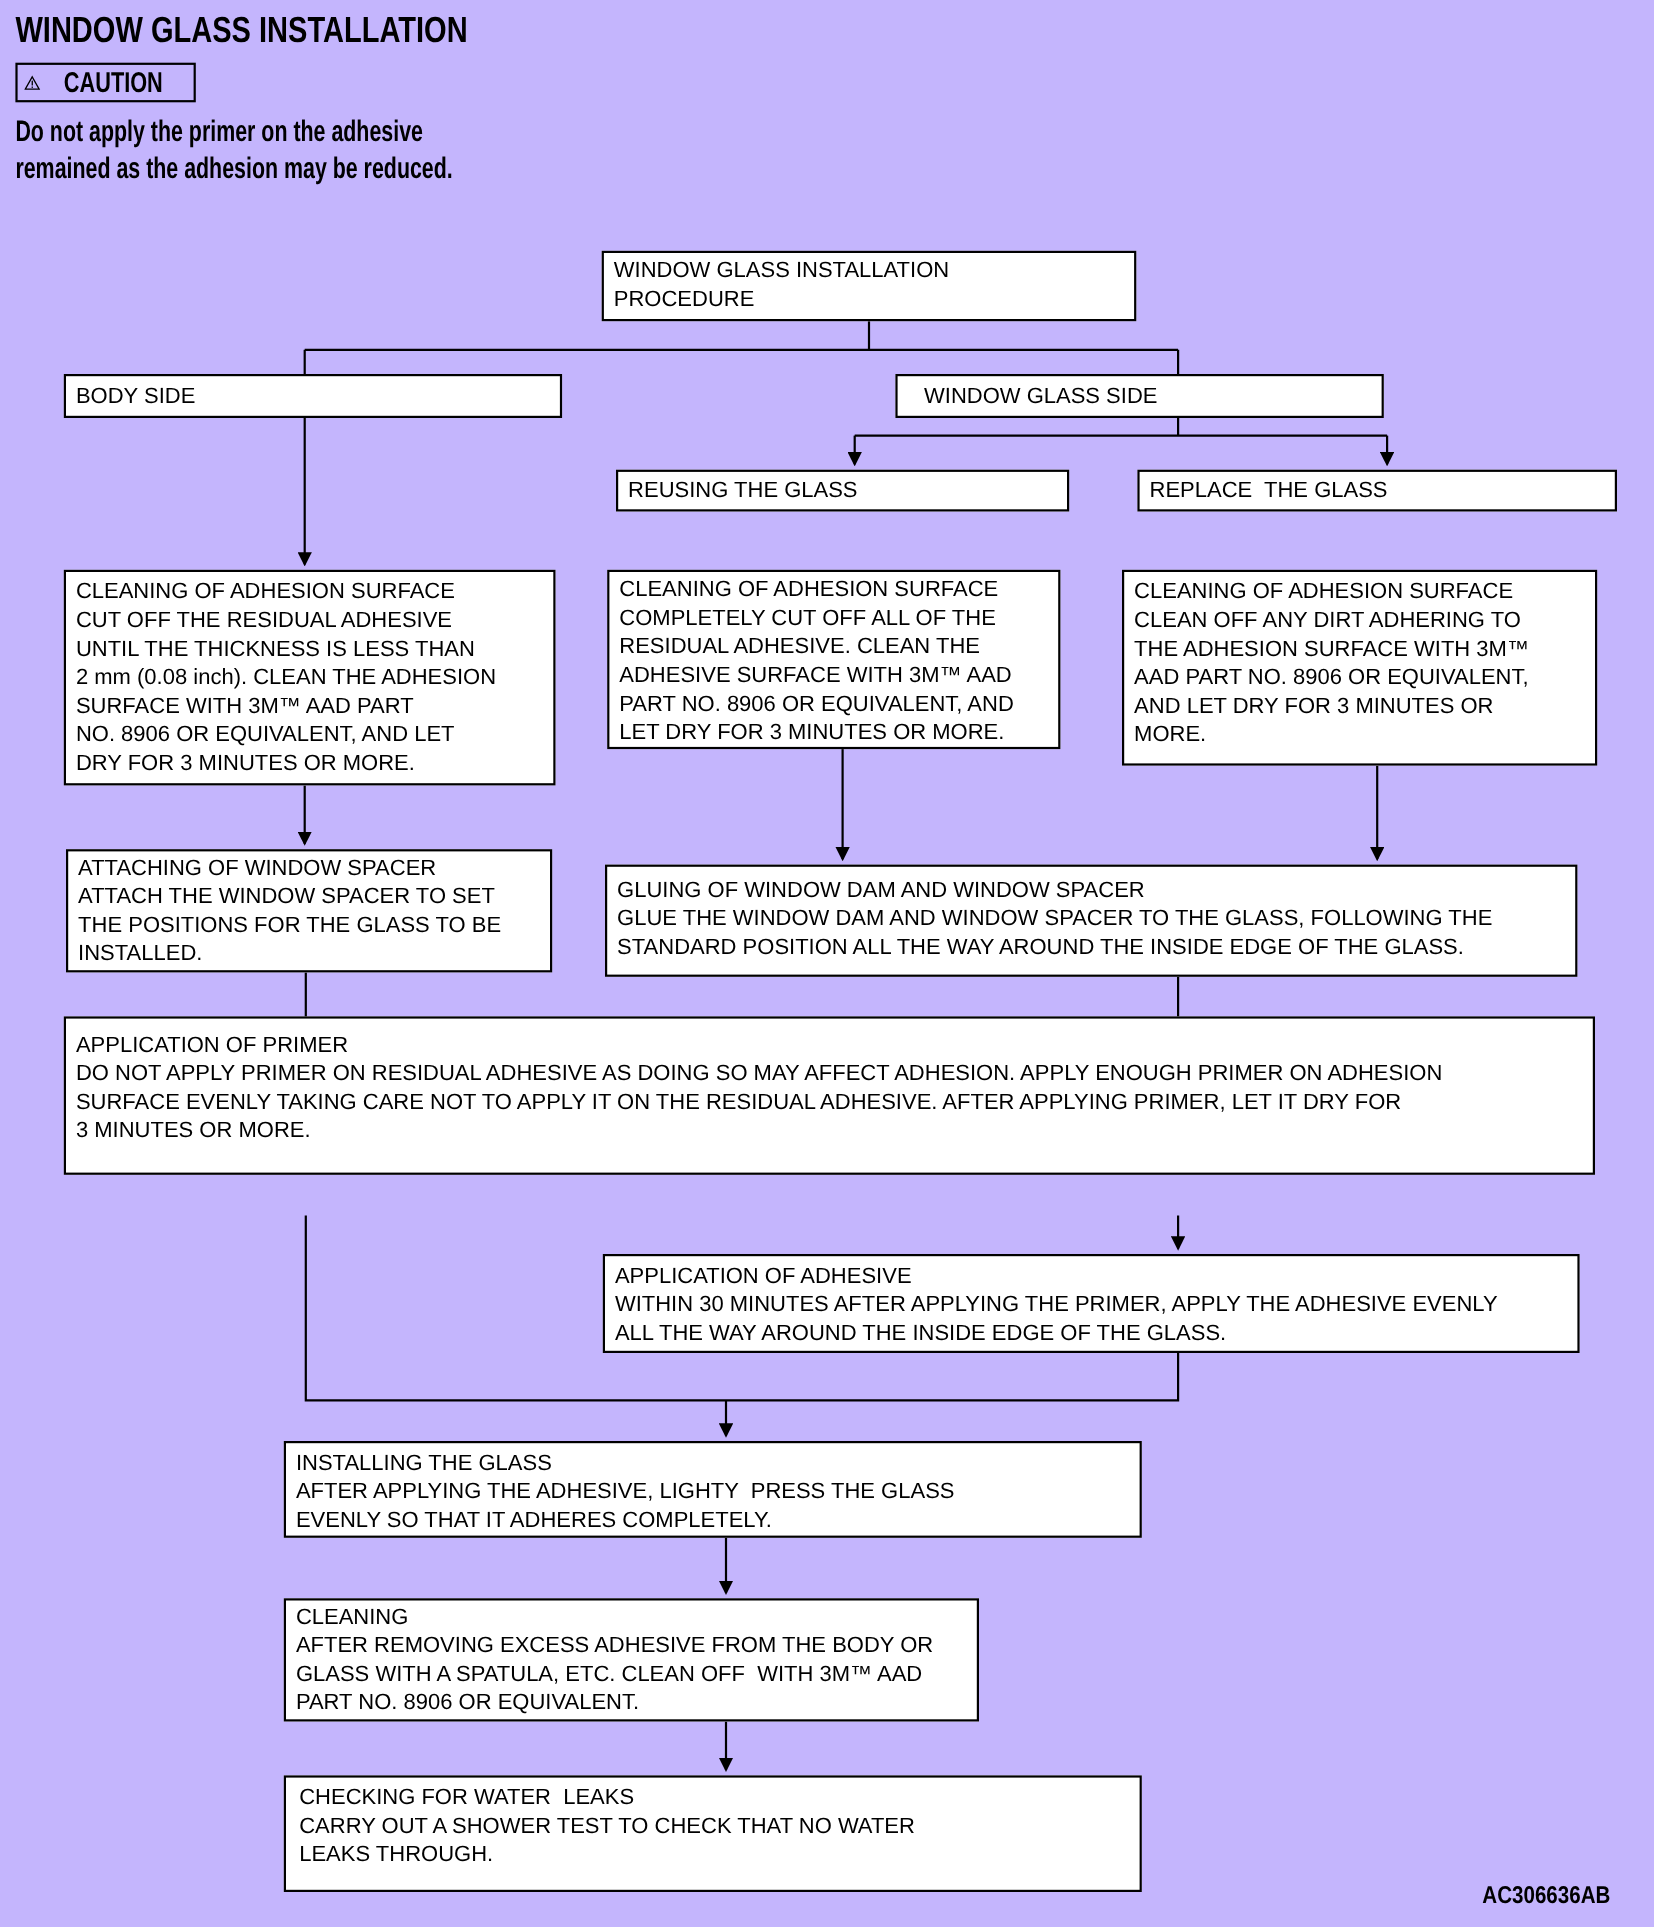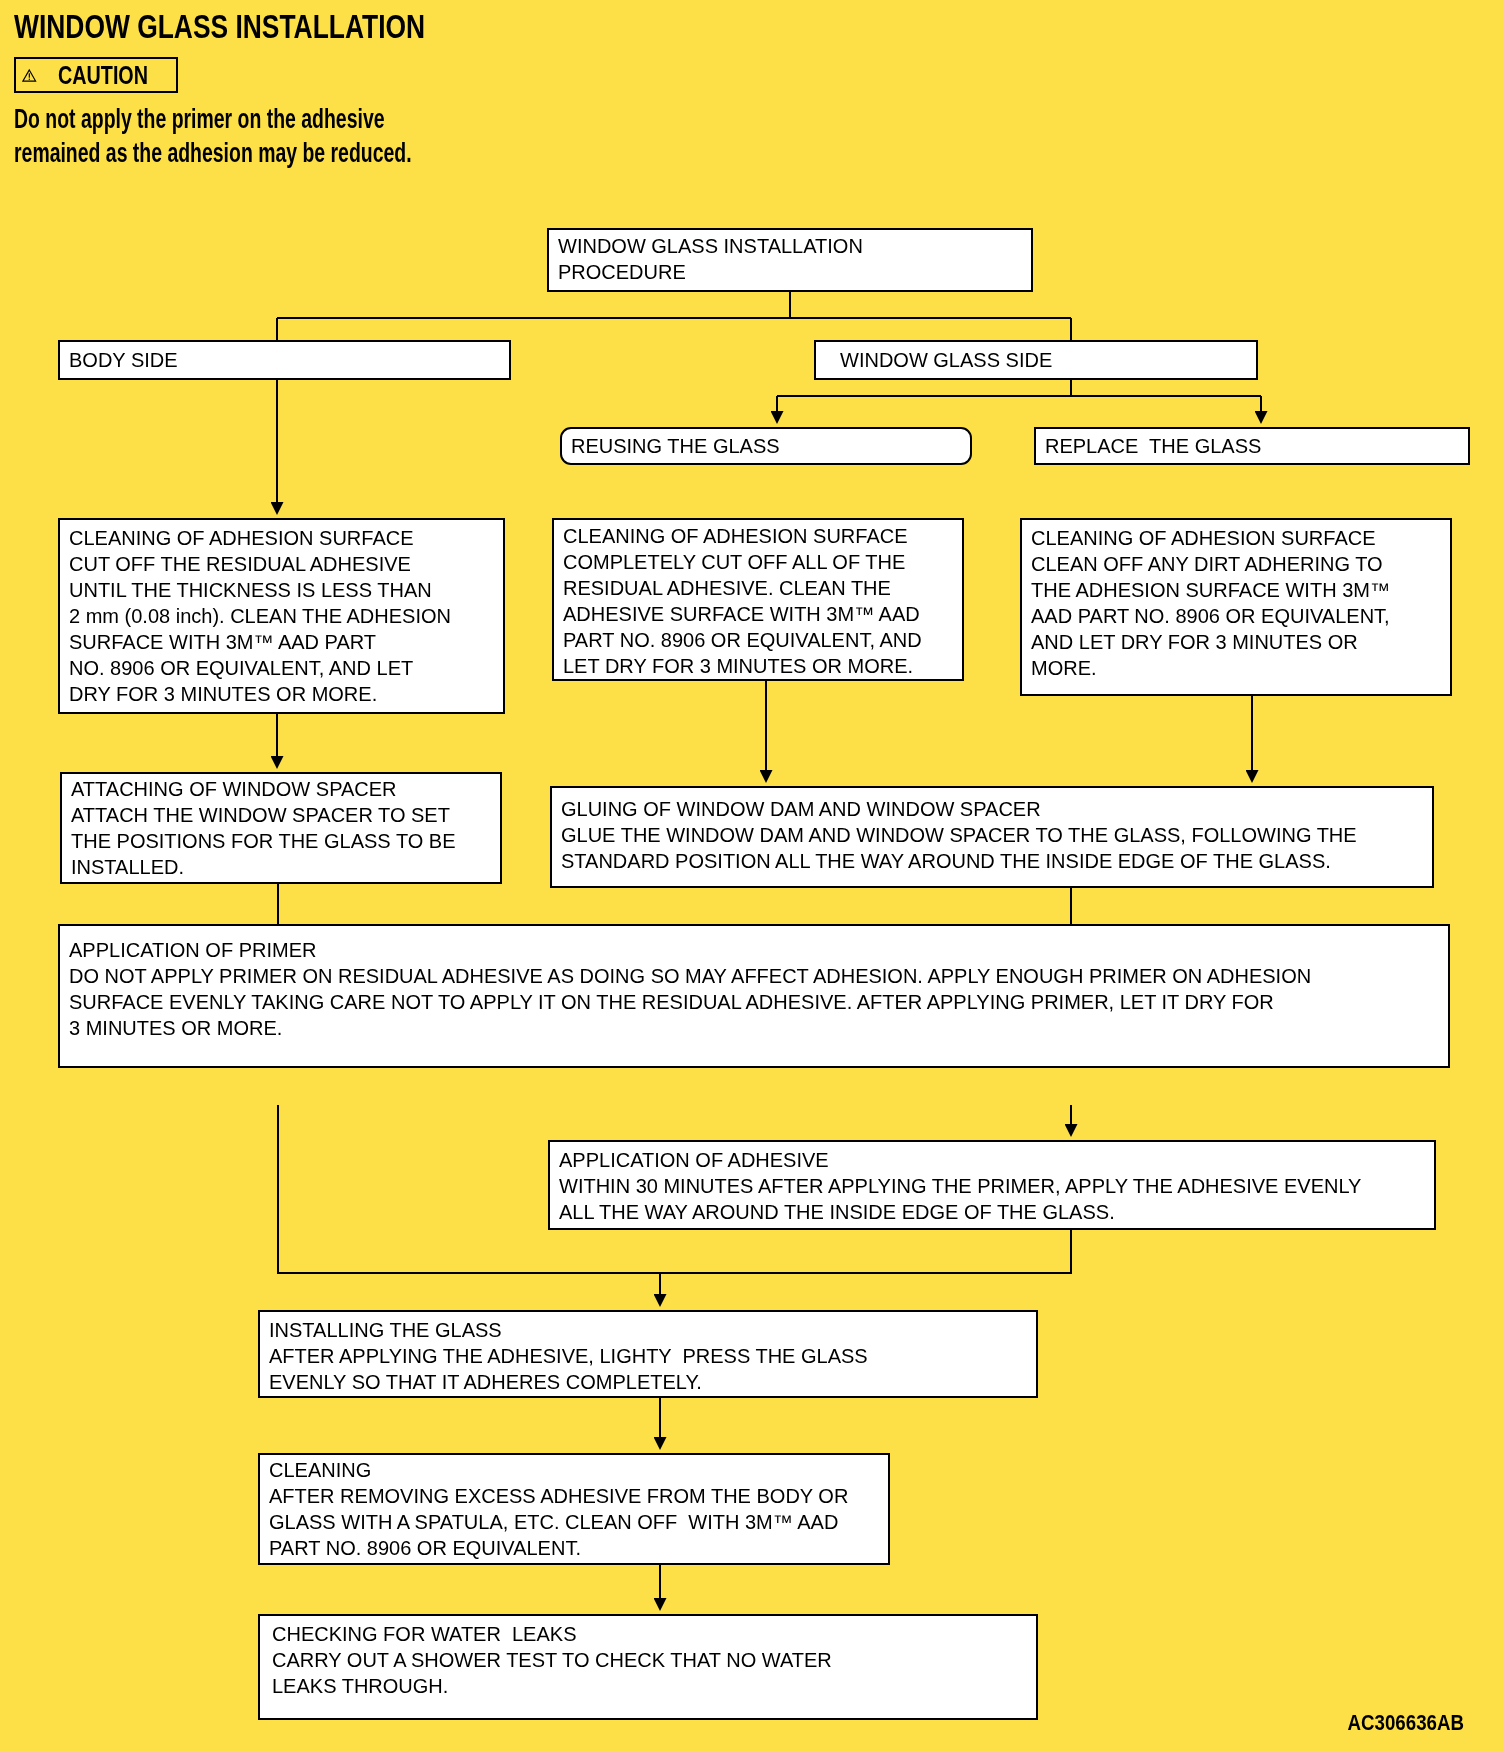--- a/index.html
+++ b/index.html
@@ -1,19 +1,19 @@
 <!DOCTYPE html>
 <html><head>
 <meta charset="utf-8">
 <style>
   html,body{margin:0;padding:0;background:#ffffff;}
   .page{
     position:relative;
     width:1504px;height:1752px;
-    background:#fde047;
+    background:#c4b5fd;
     font-family:"Liberation Sans", sans-serif;
     color:#000;
     overflow:hidden;
   }
   .doc-title{
     position:absolute;left:14px;top:8px;
     font-size:33px;font-weight:bold;letter-spacing:0px;
     transform:scaleX(0.80);transform-origin:left top;
     white-space:pre;
   }
@@ -112,21 +112,21 @@
   </div>
 
   <div class="node label" style="left:58px;top:340px;width:453px;height:40px;text-align:center;">
     <span class="t">BODY SIDE</span>
   </div>
 
   <div class="node label" style="left:814px;top:340px;width:444px;height:40px;padding-left:24px;">
     <span class="t">WINDOW GLASS SIDE</span>
   </div>
 
-  <div class="node label" style="left:560px;top:427px;width:412px;height:38px;border-radius:11px;">
+  <div class="node label" style="left:560px;top:427px;width:412px;height:38px;">
     <span class="t">REUSING THE GLASS</span>
   </div>
 
   <div class="node label" style="left:1034px;top:427px;width:436px;height:38px;">
     <span class="t">REPLACE  THE GLASS</span>
   </div>
 
   <div class="node" style="left:58px;top:518px;width:447px;height:196px;">
     <span class="t title">CLEANING OF ADHESION SURFACE</span>
     <span class="t">CUT OFF THE RESIDUAL ADHESIVE

